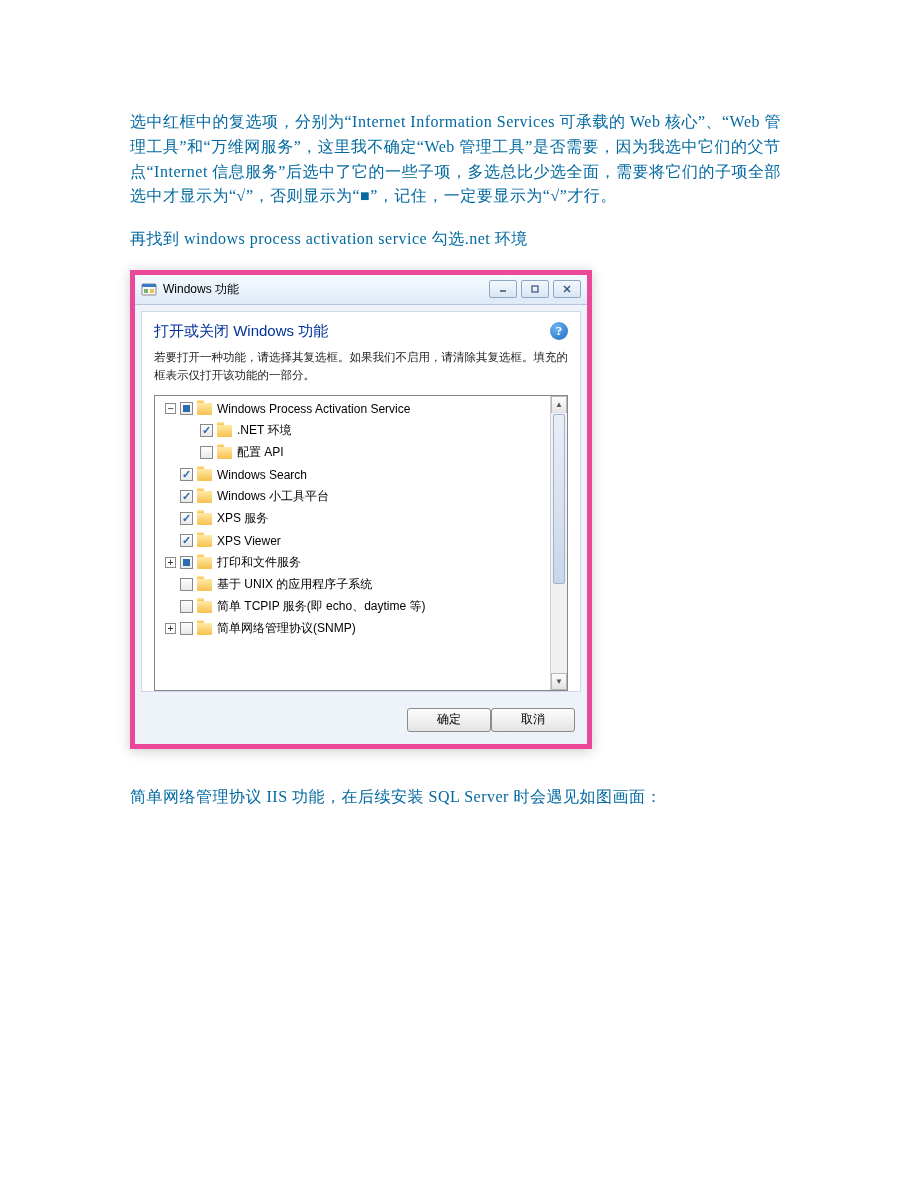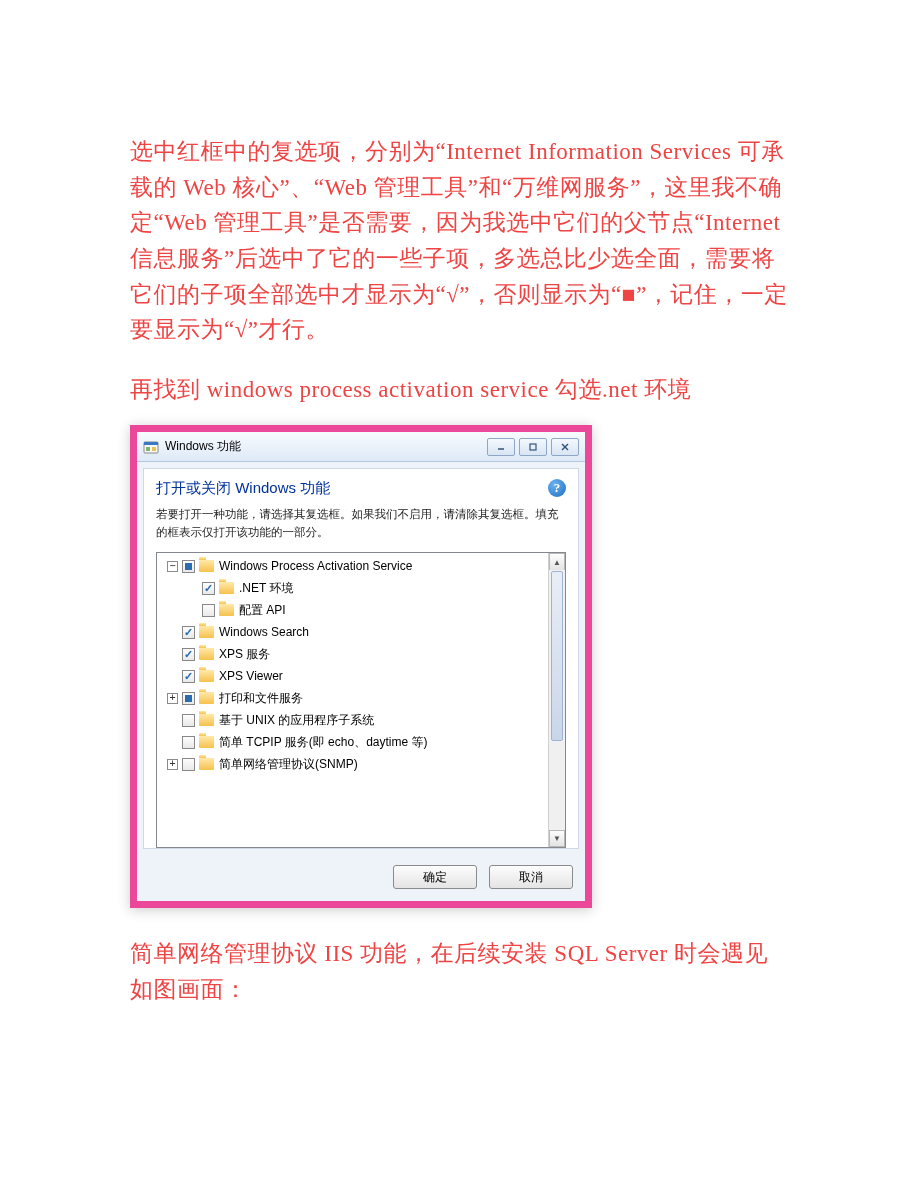--- a/index.html
+++ b/index.html
@@ -1,23 +1,23 @@
 <!DOCTYPE html>
 <html><head>
   <meta charset="utf-8">
   <style>
     * { box-sizing: border-box; margin: 0; padding: 0; }
     body { background: #fff; font-family: "SimSun", "宋体", serif; width: 920px; }
     .page { padding: 110px 130px 60px 130px; }
-    .body-text { font-size: 23px; line-height: 1.55; color: #ef4444; margin-bottom: 18px; letter-spacing: 0.5px; margin-top: 24px; }
+    .body-text { font-size: 16px; line-height: 1.55; color: #0369a1; margin-bottom: 18px; letter-spacing: 0.5px; }
     .dialog {
-      width: 462px; border: 7px solid #ec4899; background: #eef3fa;
+      width: 462px; border: 5px solid #ec4899; background: #eef3fa;
       font-family: "Microsoft YaHei", "Segoe UI", Tahoma, sans-serif;
       box-shadow: 0 2px 12px rgba(0,0,0,.2);
-      margin-bottom: 28px;
+      margin-bottom: 36px;
     }
     .titlebar {
       height: 30px; background: linear-gradient(#f7fbff,#dee9f7);
       display: flex; align-items: center; padding: 0 6px;
       border-bottom: 1px solid #b6c6dc;
     }
     .titlebar-icon {
       width: 16px; height: 16px; margin-right: 6px;
       display: inline-flex; align-items: center; justify-content: center;
     }
@@ -68,21 +68,21 @@
       content: ""; position: absolute; top: -3px; left: 0; width: 7px; height: 3px;
       background: linear-gradient(#ffe9a8,#f6c14e); border-radius: 1px 1px 0 0;
     }
     .tree-label { font-size: 12px; }
     .scrollbar { position: absolute; right: 0; top: 0; bottom: 0; width: 17px; background: #f0f0f0; border-left: 1px solid #d0d0d0; }
     .sb-btn { height: 17px; background: linear-gradient(#fdfdfd,#e3e3e3); border: 1px solid #b8b8b8; display: flex; align-items: center; justify-content: center; font-size: 8px; color: #555; }
     .sb-btn.up { border-bottom: none; }
     .sb-btn.down { position: absolute; bottom: 0; left: 0; right: 0; }
     .sb-thumb { position: absolute; left: 2px; right: 2px; top: 18px; height: 170px; background: linear-gradient(#e9eef6,#c9d6ea); border: 1px solid #9db4d2; border-radius: 2px; }
     .dialog-buttons {
-      display: flex; justify-content: flex-end; gap: 12px; padding: 10px 12px 12px 0;
+      display: flex; justify-content: flex-end; gap: 0; padding: 10px 12px 12px 0;
       background: #eef3fa;
     }
     .dlg-btn {
       min-width: 84px; height: 24px; border: 1px solid #8b8b8b; border-radius: 3px;
       background: linear-gradient(#fdfdfd,#e4e4e4);
       font-size: 12px; display: flex; align-items: center; justify-content: center;
       font-family: "Microsoft YaHei", Tahoma, sans-serif;
     }
   </style>
 </head>
@@ -160,20 +160,27 @@
               <span class="exp blank"></span>
               <span class="cb checked"></span>
               <span class="folder"></span>
               <span class="tree-label">Windows Search</span>
             </div>
             <div class="tree-row">
               <span class="indent" style="width: 4px;"></span>
               <span class="exp blank"></span>
               <span class="cb checked"></span>
               <span class="folder"></span>
+              <span class="tree-label">Windows 小工具平台</span>
+            </div>
+            <div class="tree-row">
+              <span class="indent" style="width: 4px;"></span>
+              <span class="exp blank"></span>
+              <span class="cb checked"></span>
+              <span class="folder"></span>
               <span class="tree-label">XPS 服务</span>
             </div>
             <div class="tree-row">
               <span class="indent" style="width: 4px;"></span>
               <span class="exp blank"></span>
               <span class="cb checked"></span>
               <span class="folder"></span>
               <span class="tree-label">XPS Viewer</span>
             </div>
             <div class="tree-row">

